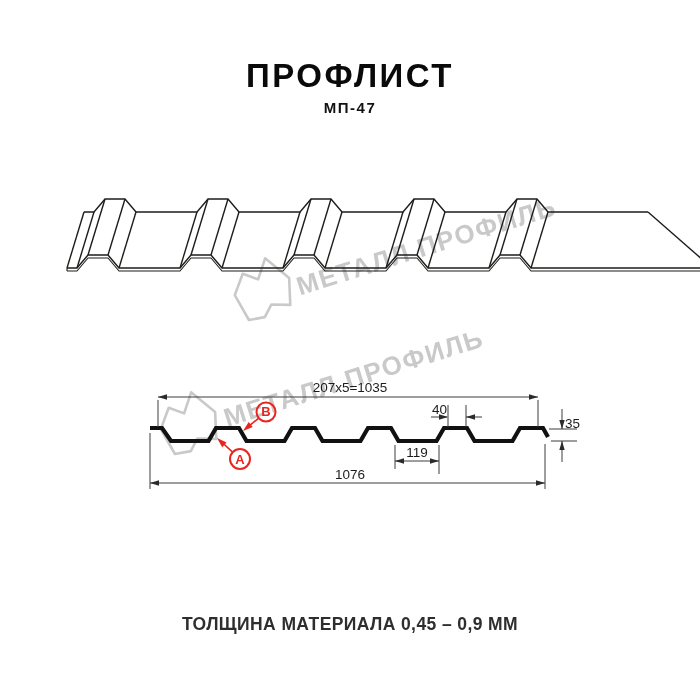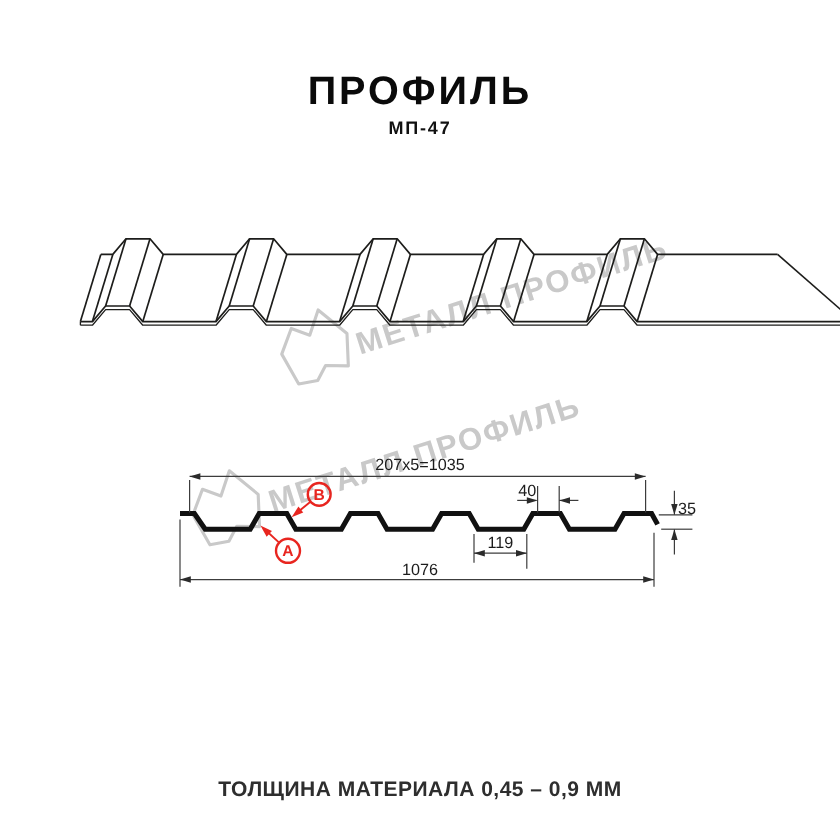--- a/index.html
+++ b/index.html
@@ -3,32 +3,32 @@
 <meta charset="utf-8">
 <style>
   html,body{margin:0;padding:0;}
   body{
     width:700px;height:700px;background:#ffffff;position:relative;overflow:hidden;
     font-family:"Liberation Sans", sans-serif;
   }
   .txt{position:absolute;left:0;width:700px;text-align:center;color:#0a0a0a;}
   #title{top:57px;font-size:33px;font-weight:bold;letter-spacing:2.5px;}
   #subtitle{top:99px;font-size:15px;font-weight:bold;letter-spacing:1.5px;color:#111;}
-  #footer{top:614px;font-size:17.5px;font-weight:bold;letter-spacing:.4px;color:#2e2e2e;margin-top:33px;}
+  #footer{top:614px;font-size:17.5px;font-weight:bold;letter-spacing:.4px;color:#2e2e2e;}
   svg{position:absolute;left:0;top:0;}
   .dimline{stroke:#3c3c3c;stroke-width:1;fill:none;}
   .dimarrow{fill:#2b2b2b;stroke:none;}
   .dimtxt{fill:#1c1c1c;font-size:13.5px;font-family:"Liberation Sans",sans-serif;}
   .wmtxt{font-size:26px;font-weight:bold;letter-spacing:1.5px;font-family:"Liberation Sans",sans-serif;}
   .redtxt{font-size:13px;font-weight:bold;font-family:"Liberation Sans",sans-serif;}
 </style>
 </head>
 <body>
 
-<div id="title" class="txt">ПРОФИЛЬ</div>
+<div id="title" class="txt">ПРОФЛИСТ</div>
 <div id="subtitle" class="txt">МП-47</div>
 <div id="footer" class="txt">ТОЛЩИНА МАТЕРИАЛА 0,45 – 0,9 ММ</div>
 
 <svg id="scene" width="700" height="700" viewBox="0 0 700 700">
 
   <g transform="translate(242,318) rotate(-17.5)">
     <path d="M6,4 L0,-24 L14,-42 L27,-32 L40,-50 L57,-24 L50,2 L32,-4 L22,6 Z" fill="none" stroke-width="2.6" stroke-linejoin="round" stroke="#c9c9c9"></path>
     <text class="wmtxt" x="62" y="-4" fill="#c9c9c9">МЕТАЛЛ ПРОФИЛЬ</text>
   </g>
 

